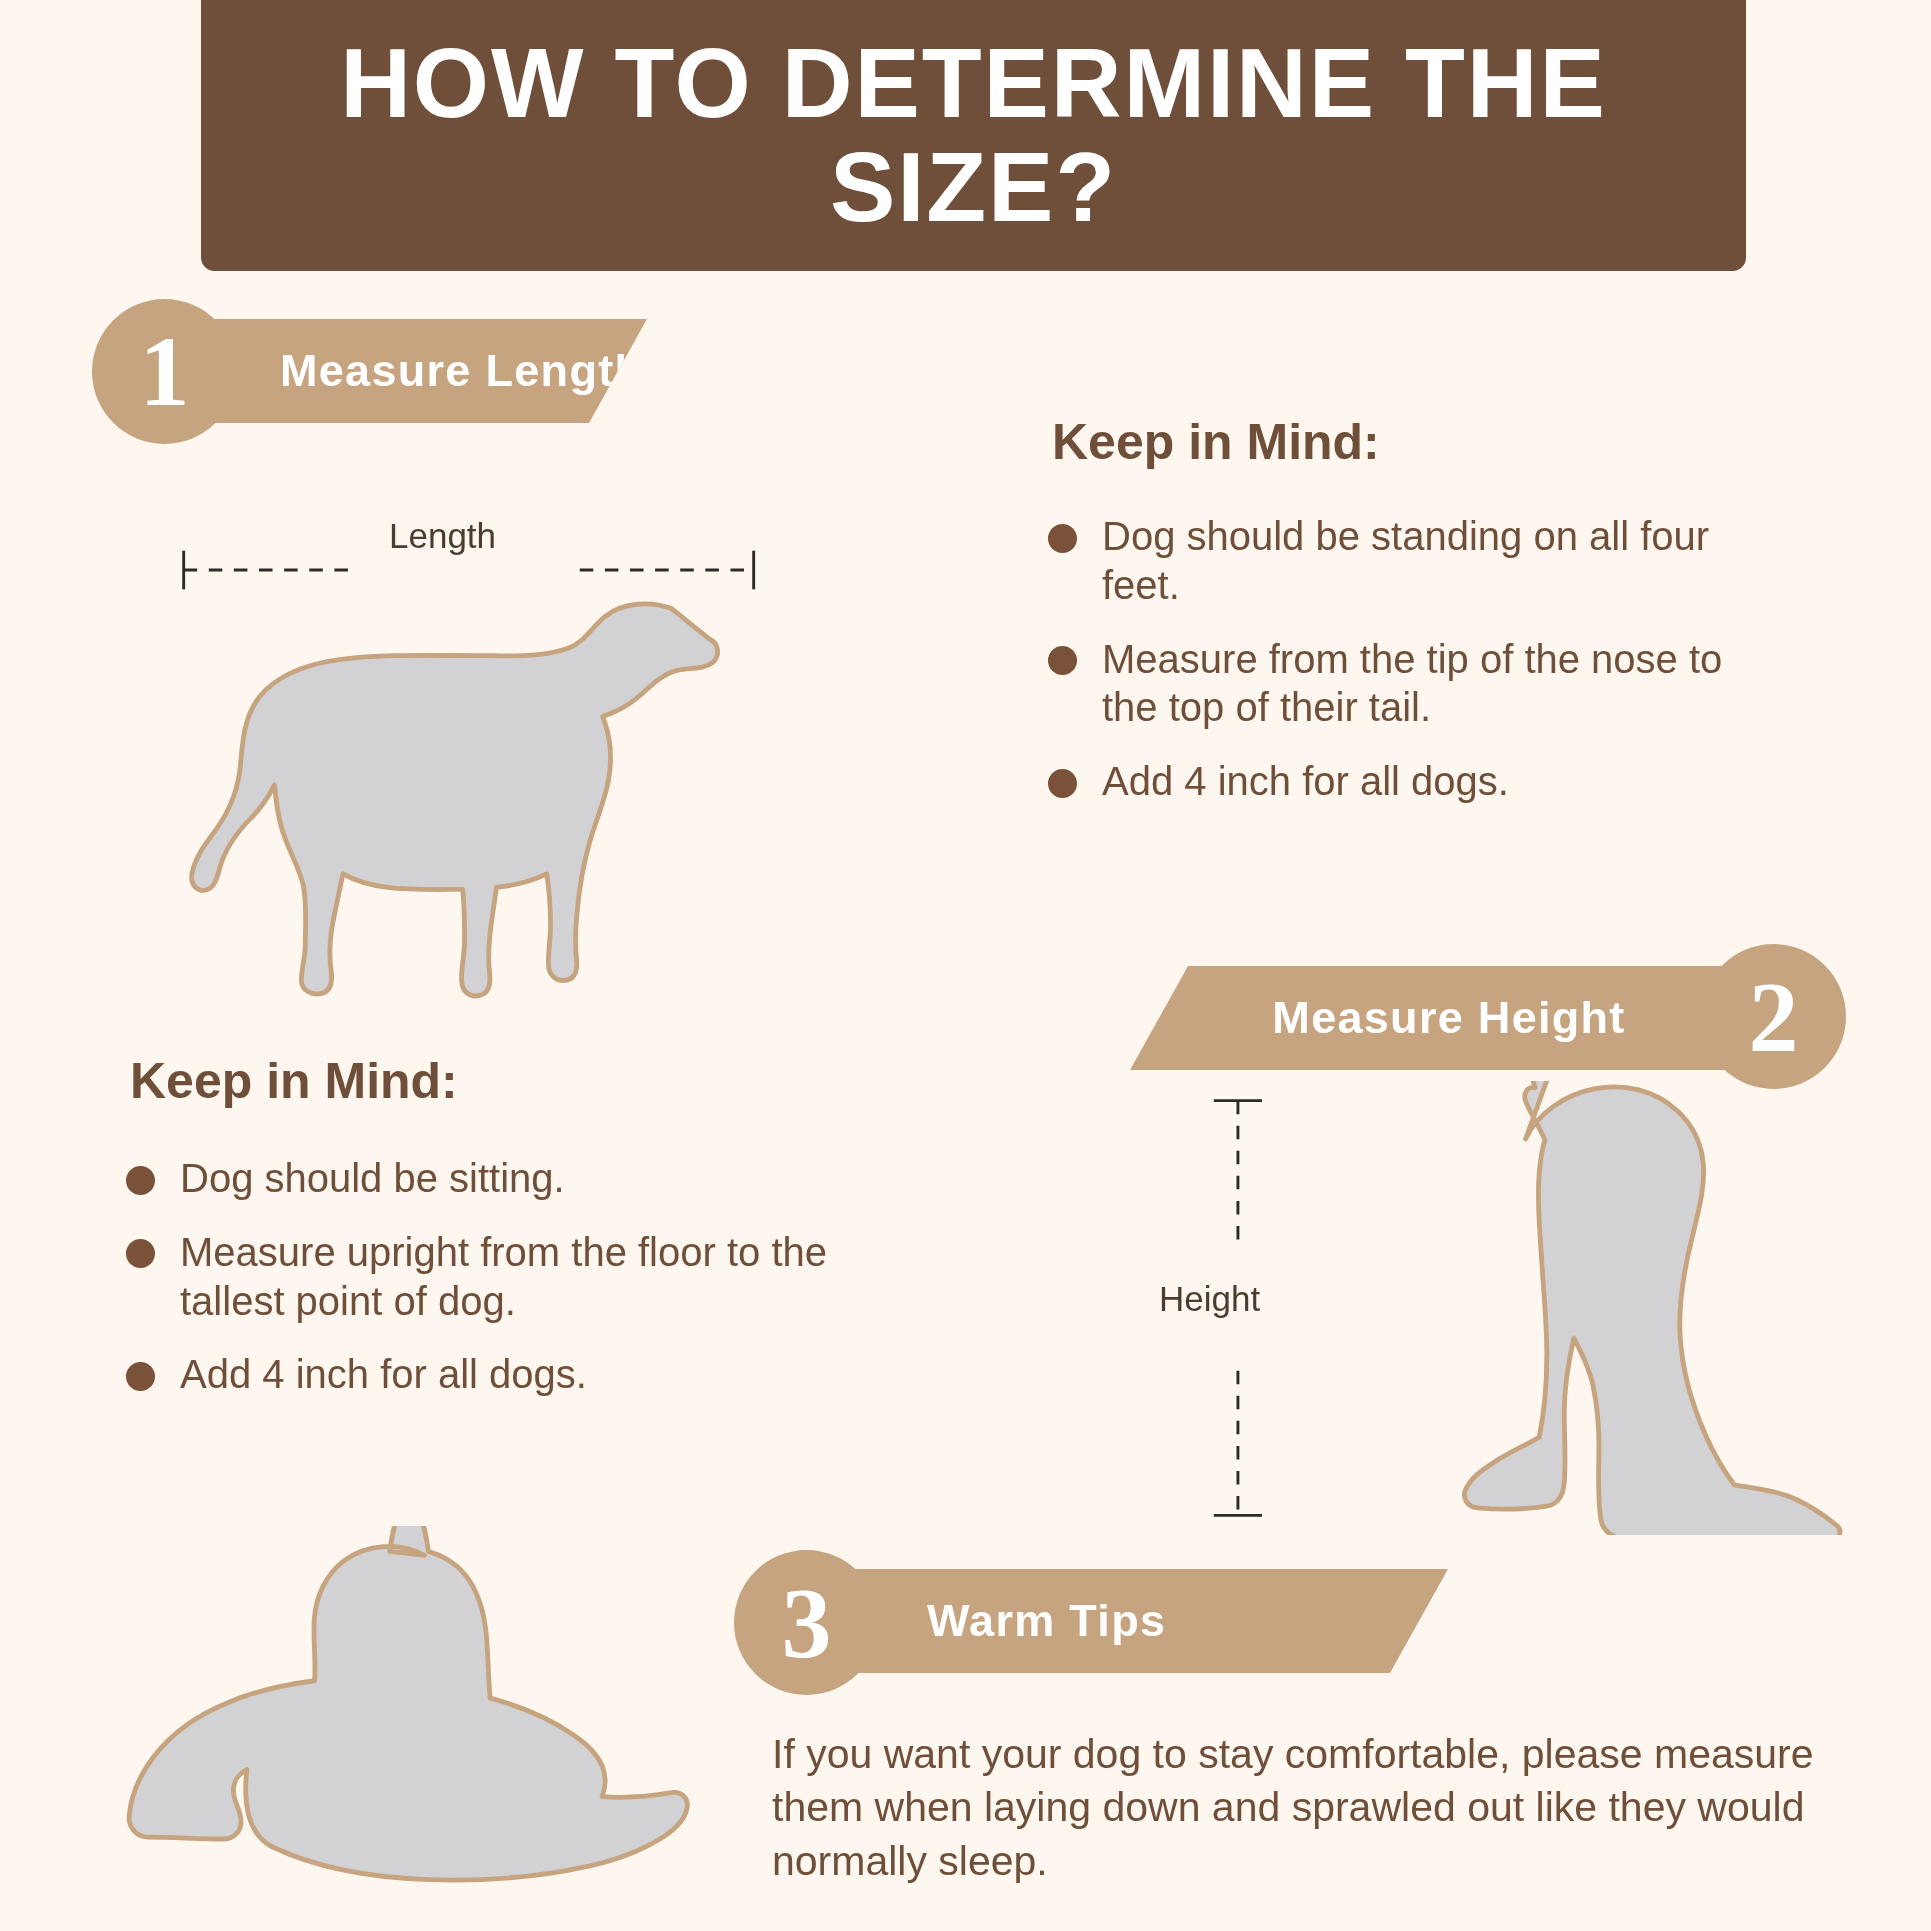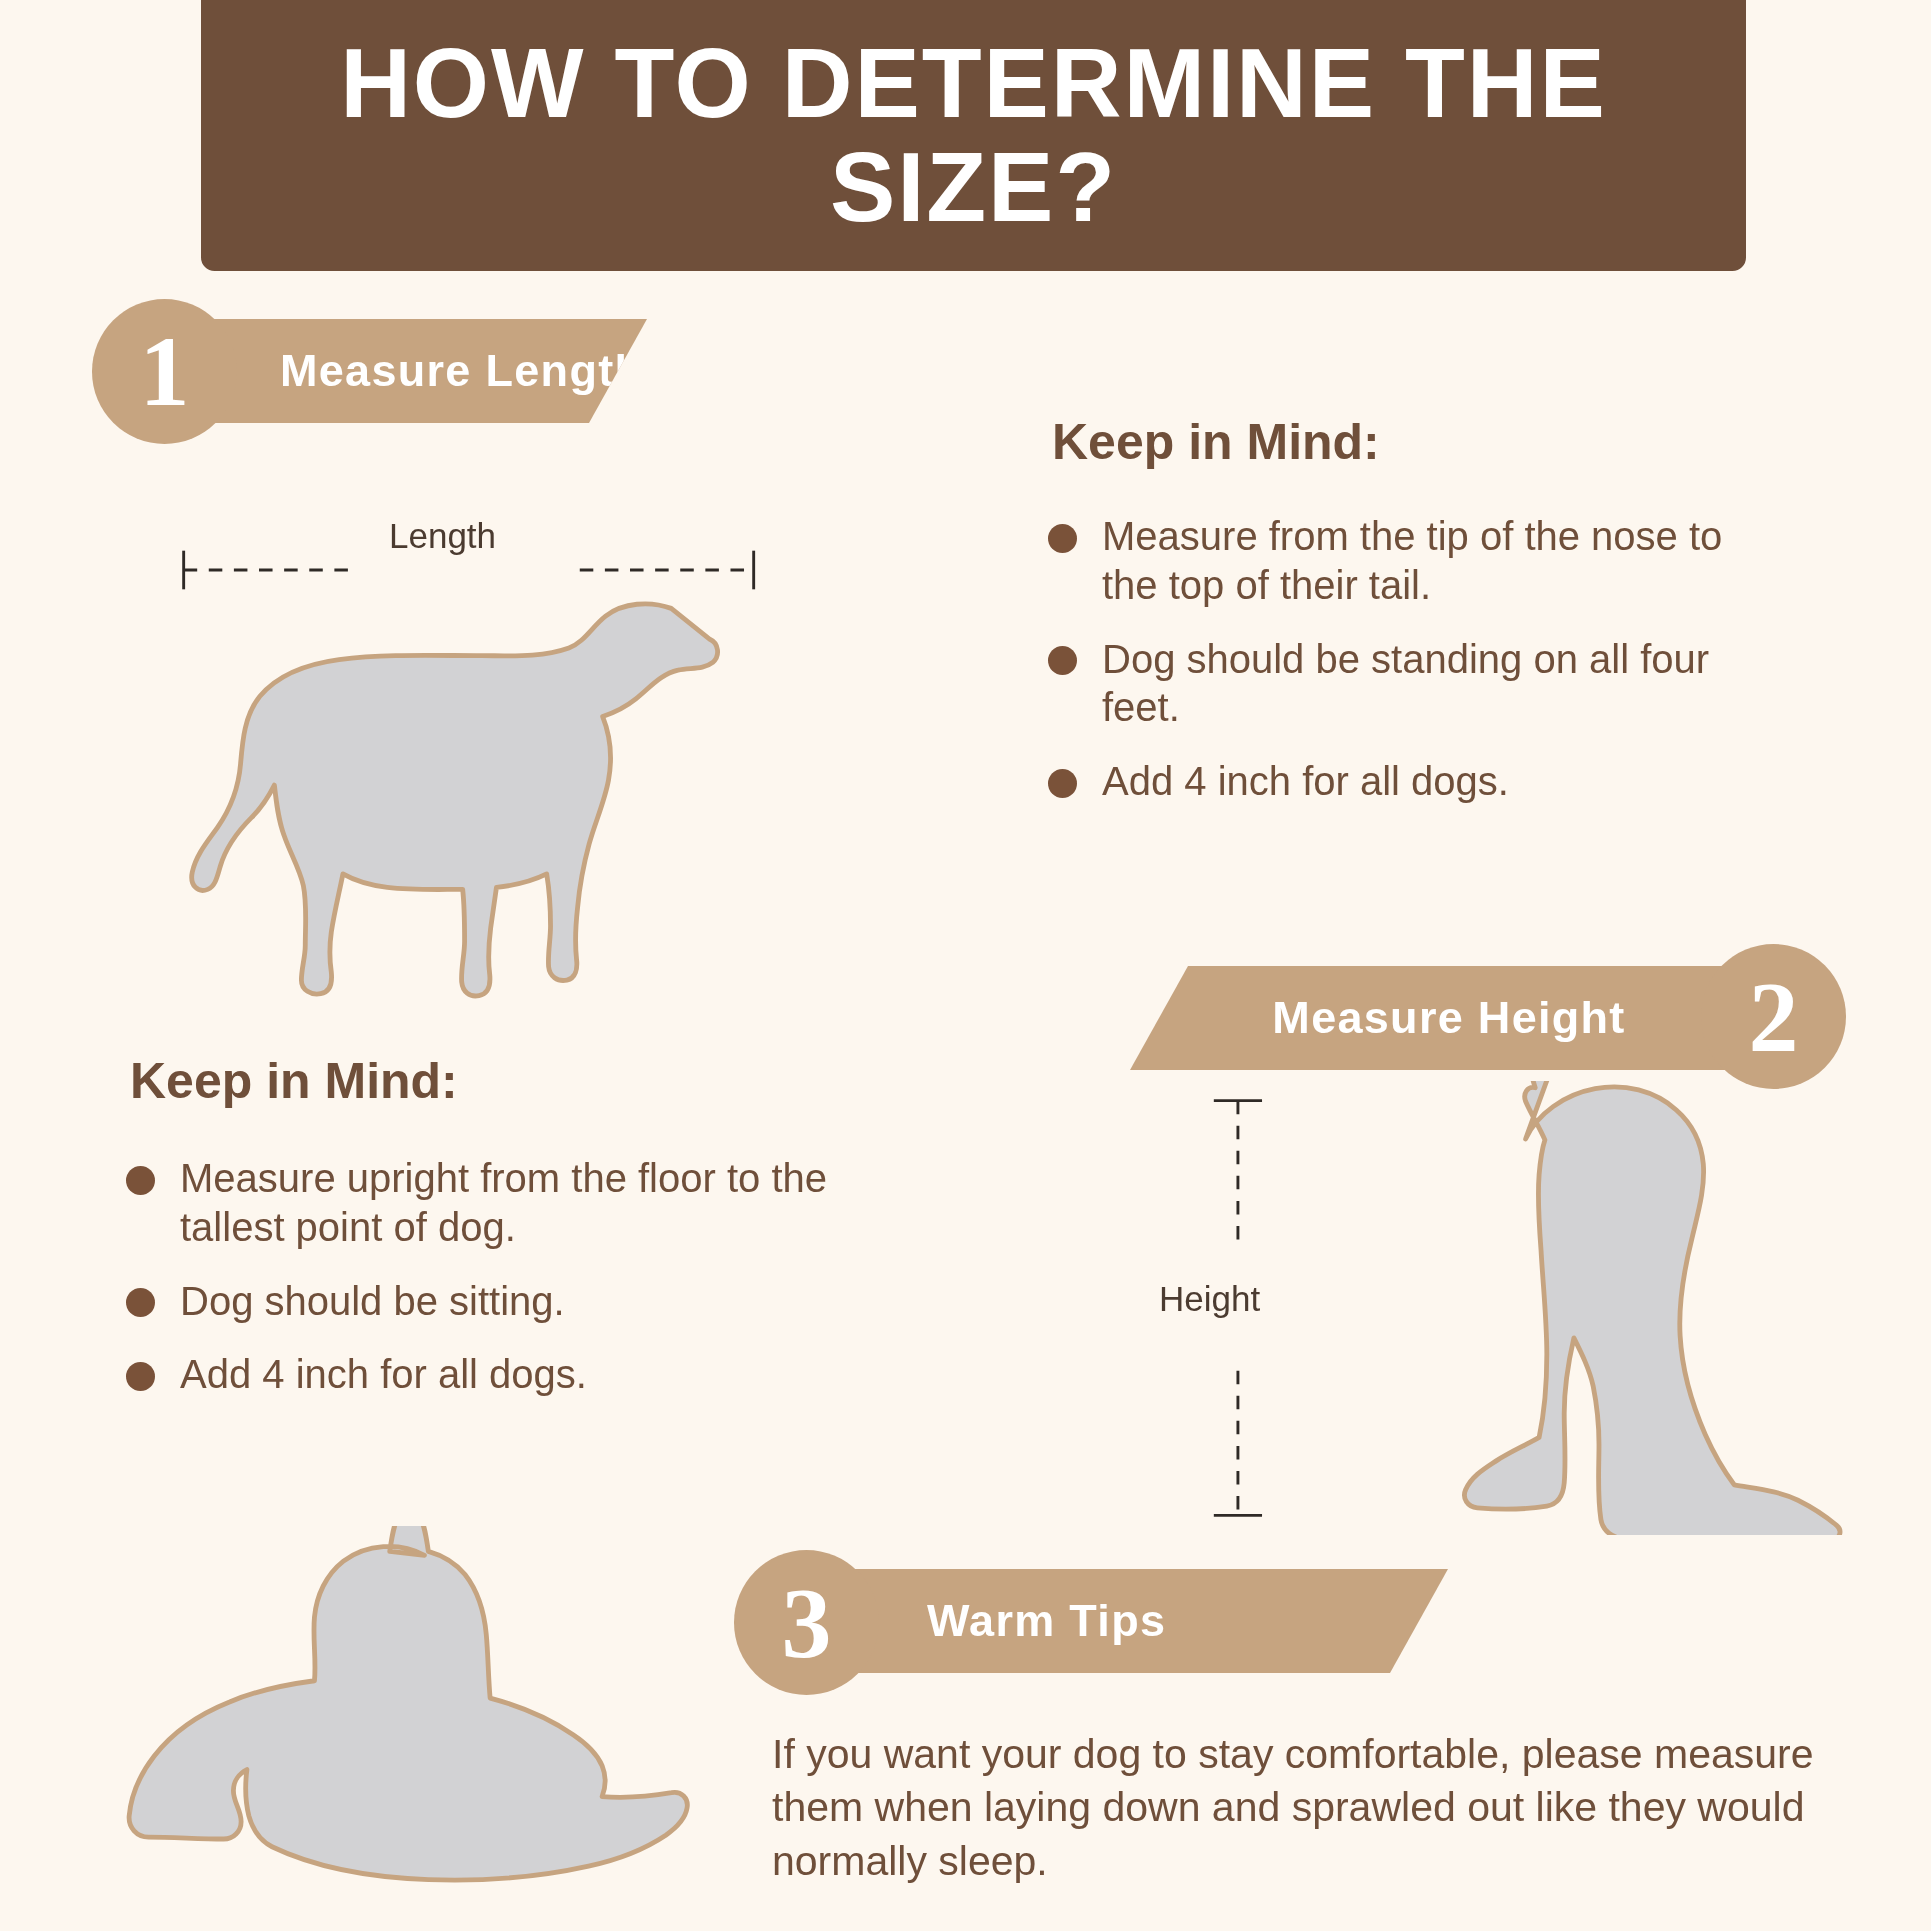--- a/index.html
+++ b/index.html
@@ -221,25 +221,25 @@
      c12 -4 24 -10 34 -18
      c14 -11 26 -26 44 -30
      c12 -3 26 0 36 -8
      c8 -7 6 -20 -3 -24 z"></path>
 </svg>
 
 <div class="kim-heading" style="left:1052px; top:413px;">Keep in Mind:</div>
 <ul class="kim-list" style="left:1048px; top:512px; width:734px;">
   <li class="kim-item">
     <span class="kim-bullet"></span>
+    <span class="kim-text">Dog should be standing on all four feet.</span>
+  </li>
+  <li class="kim-item">
+    <span class="kim-bullet"></span>
     <span class="kim-text">Measure from the tip of the nose to the top of their tail.</span>
-  </li>
-  <li class="kim-item">
-    <span class="kim-bullet"></span>
-    <span class="kim-text">Dog should be standing on all four feet.</span>
   </li>
   <li class="kim-item">
     <span class="kim-bullet"></span>
     <span class="kim-text">Add 4 inch for all dogs.</span>
   </li>
 </ul>
 
 <div class="step-circle" style="left:1701px; top:944px;">2</div>
 <div class="step-banner left-slant" style="left:1130px; top:966px; width:657px;justify-content:center;">
   <span class="banner-label">Measure Height</span>
@@ -286,25 +286,25 @@
      c-3 -8 2 -16 10 -14
      c-4 -12 -6 -26 -6 -38
      c0 -8 10 -12 14 -6
      c4 6 6 14 10 20 z"></path>
 </svg>
 
 <div class="kim-heading" style="left:130px; top:1052px;">Keep in Mind:</div>
 <ul class="kim-list" style="left:126px; top:1154px; width:811px;">
   <li class="kim-item">
     <span class="kim-bullet"></span>
+    <span class="kim-text">Dog should be sitting.</span>
+  </li>
+  <li class="kim-item">
+    <span class="kim-bullet"></span>
     <span class="kim-text">Measure upright from the floor to the tallest point of dog.</span>
-  </li>
-  <li class="kim-item">
-    <span class="kim-bullet"></span>
-    <span class="kim-text">Dog should be sitting.</span>
   </li>
   <li class="kim-item">
     <span class="kim-bullet"></span>
     <span class="kim-text">Add 4 inch for all dogs.</span>
   </li>
 </ul>
 
 <div class="step-circle" style="left:734px; top:1550px;">3</div>
 <div class="step-banner right-slant" style="left:811px; top:1569px; width:637px;">
   <span class="banner-label">Warm Tips</span>

